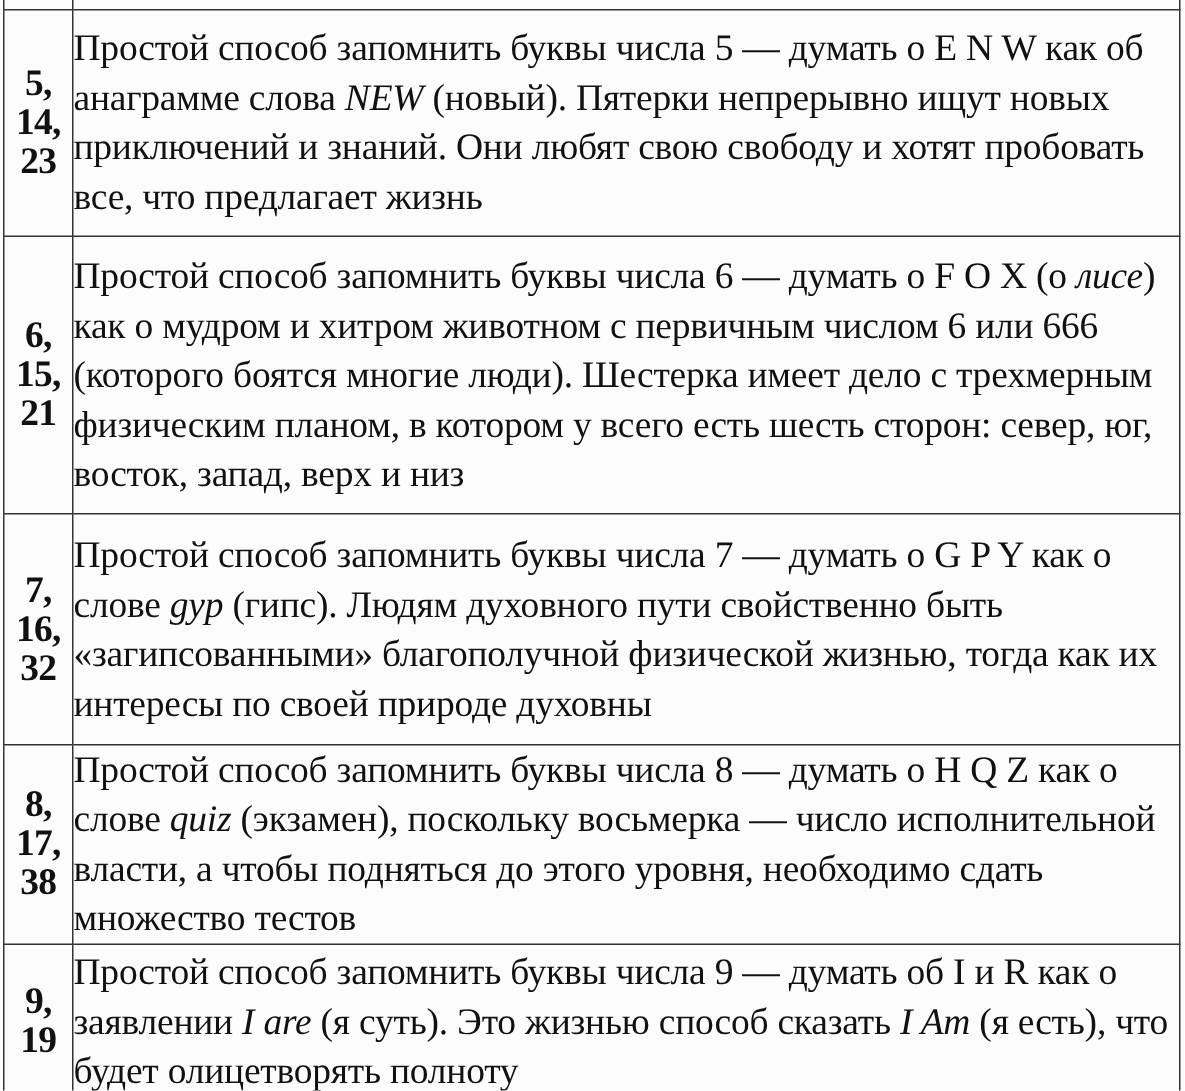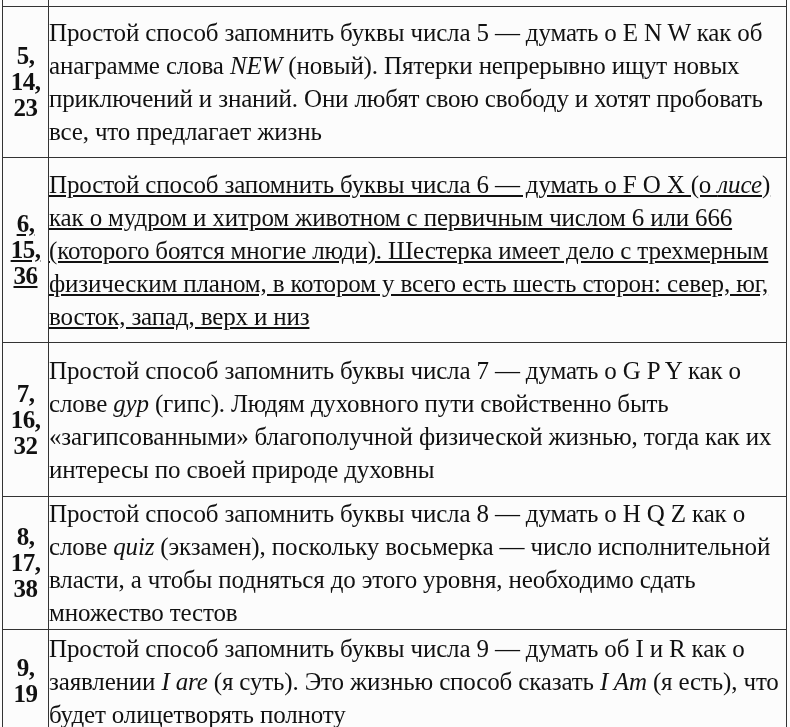--- a/index.html
+++ b/index.html
@@ -30,21 +30,21 @@
     letter-spacing: -0.5px;
   }
   td.textcell {
     font-size: 25px;
     line-height: 33px;
     padding: 3px 4px 4px 3px;
     letter-spacing: -0.15px;
   }
   tr.spacer td { height: 7px; }
   tr.r1 td { height: 150px; }
-  tr.r2 td { height: 184px; text-decoration: underline; }
+  tr.r2 td { height: 184px; }
   tr.r3 td { height: 153px; }
   tr.r4 td { height: 123px; }
   tr.r5 td { height: 102px; }
   .it { font-style: italic; }
   .numline { display: block; }
 </style>
 </head>
 <body>
 
 <div class="wrap">
@@ -61,21 +61,21 @@
         <span class="numline">14,</span>
         <span class="numline">23</span>
       </td>
       <td class="textcell"><span>Простой способ запомнить буквы числа 5 — думать о E N W как об анаграмме слова </span><span class="it">NEW</span><span> (новый). Пятерки непрерывно ищут новых приключений и знаний. Они любят свою свободу и хотят пробовать все, что предлагает жизнь</span></td>
     </tr>
 
     <tr class="r2">
       <td class="numcell">
         <span class="numline">6,</span>
         <span class="numline">15,</span>
-        <span class="numline">36</span>
+        <span class="numline">21</span>
       </td>
       <td class="textcell"><span>Простой способ запомнить буквы числа 6 — думать о F O X (о </span><span class="it">лисе</span><span>) как о мудром и хитром животном с первичным числом 6 или 666 (которого боятся многие люди). Шестерка имеет дело с трехмерным физическим планом, в котором у всего есть шесть сторон: север, юг, восток, запад, верх и низ</span></td>
     </tr>
 
     <tr class="r3">
       <td class="numcell">
         <span class="numline">7,</span>
         <span class="numline">16,</span>
         <span class="numline">32</span>
       </td>

